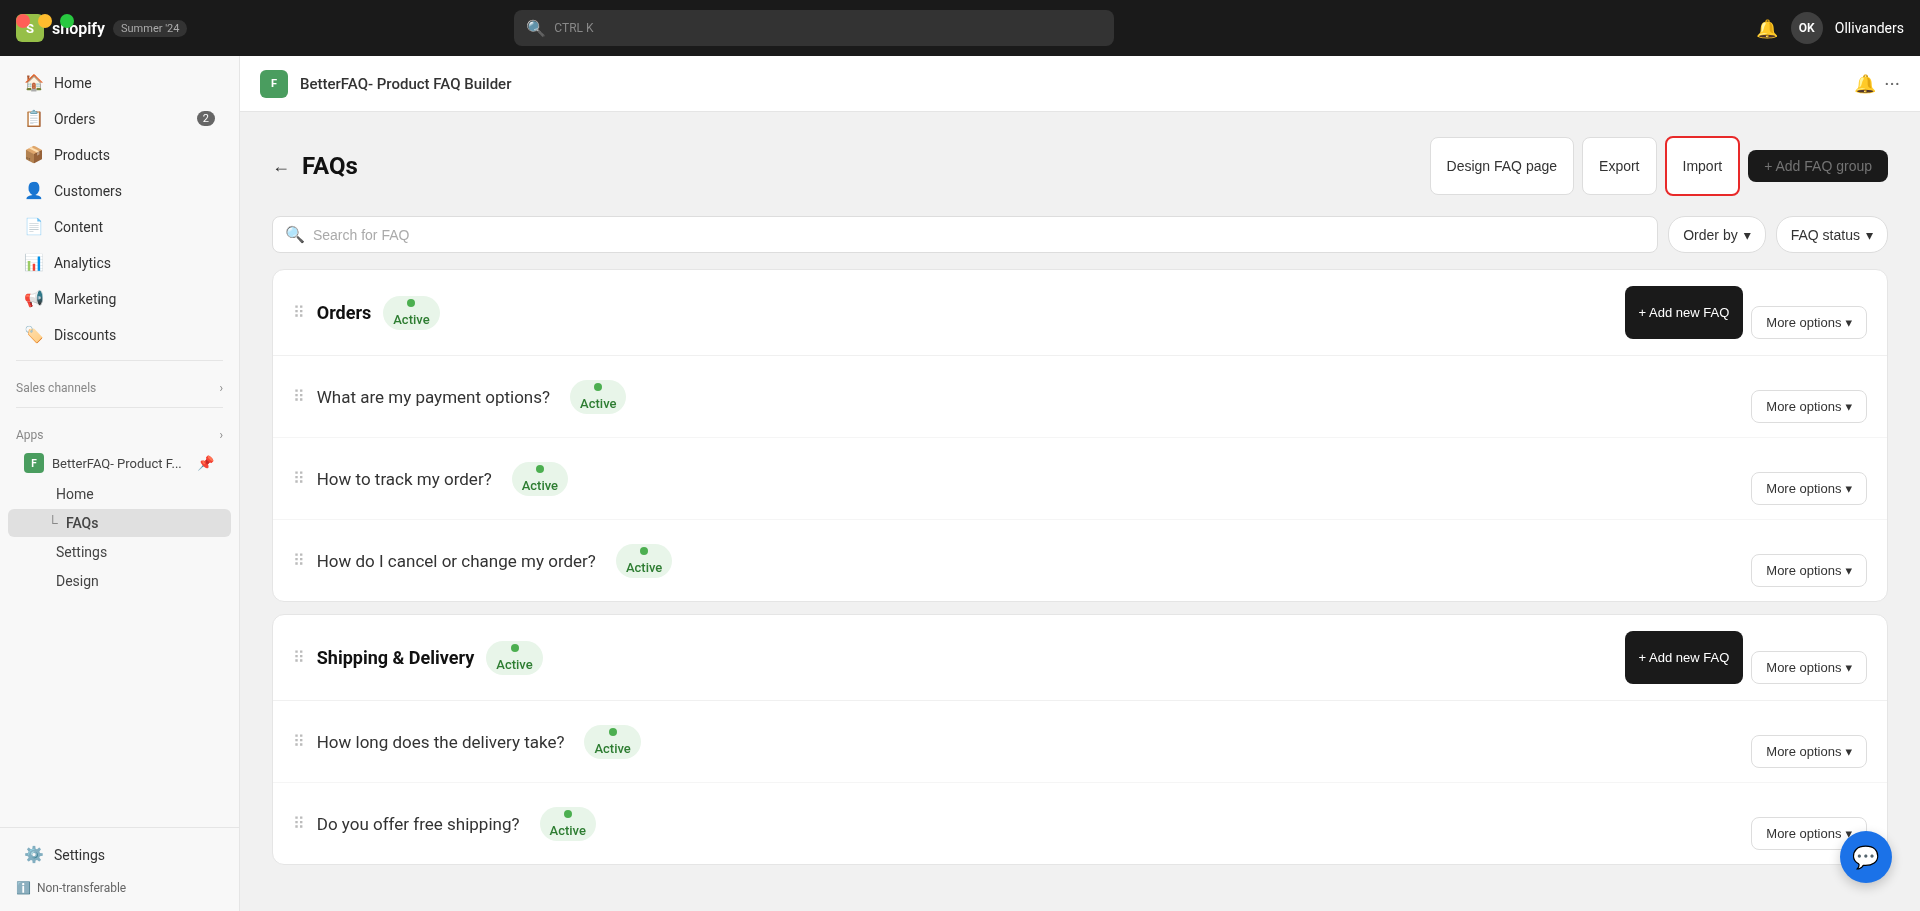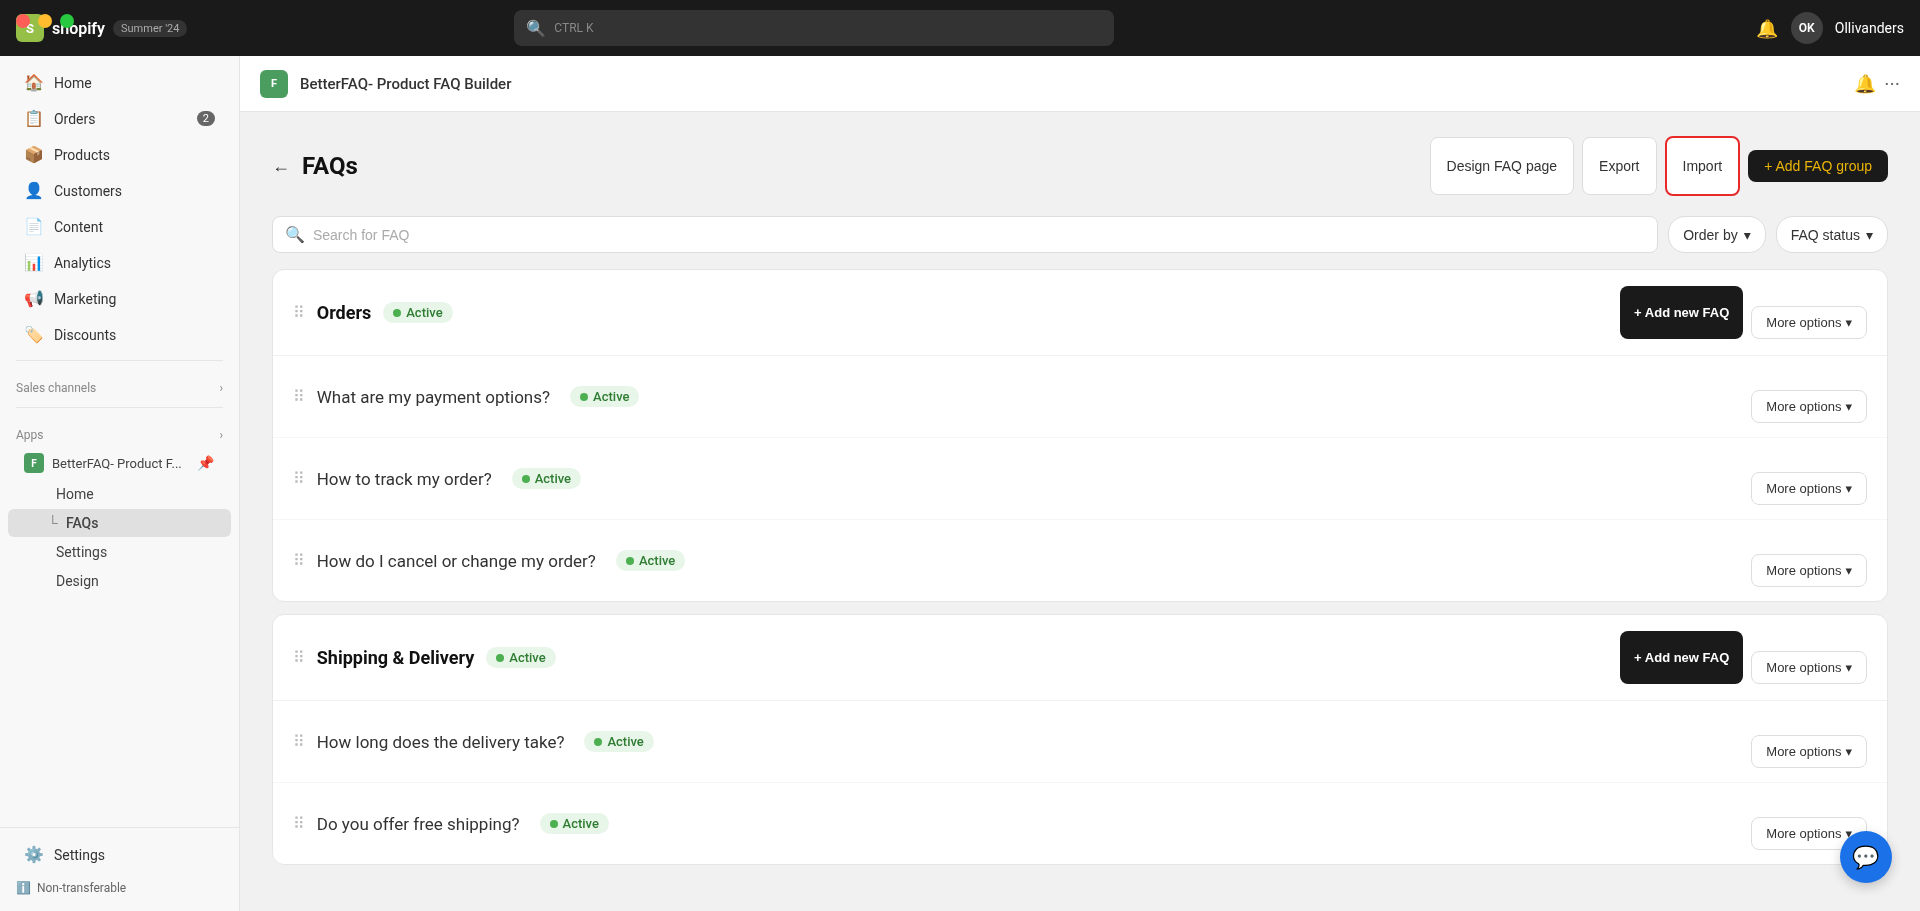--- a/index.html
+++ b/index.html
@@ -245,21 +245,21 @@
       font-size: 14px;
       cursor: pointer;
       color: #333;
     }
     .btn-outline.highlighted {
       border: 2px solid #e82929;
     }
     .btn-primary {
       padding: 8px 16px;
       background: #1a1a1a;
-      color: #eab308;
+      color: #737373;
       border: none;
       border-radius: 8px;
       font-size: 14px;
       cursor: pointer;
       display: flex;
       align-items: center;
       gap: 4px;
     }
 
     
@@ -321,20 +321,21 @@
     }
     .group-title { font-size: 18px; font-weight: 700; color: #111; }
     .status-badge {
       padding: 3px 10px;
       border-radius: 20px;
       font-size: 13px;
       font-weight: 500;
       display: flex;
       align-items: center;
       gap: 5px;
+      flex-direction: column;
     }
     .status-active {
       background: #e8f5e9;
       color: #2e7d32;
     }
     .status-dot {
       width: 8px; height: 8px;
       border-radius: 50%;
       background: #4caf50;
     }
@@ -343,21 +344,20 @@
       padding: 8px 14px;
       background: #1a1a1a;
       color: white;
       border: none;
       border-radius: 8px;
       font-size: 13px;
       cursor: pointer;
       display: flex;
       align-items: center;
       gap: 4px;
-      font-weight: bold;
     }
     .btn-more-options {
       padding: 8px 14px;
       background: white;
       border: 1px solid #ddd;
       border-radius: 8px;
       font-size: 13px;
       cursor: pointer;
       color: #333;
       display: flex;

